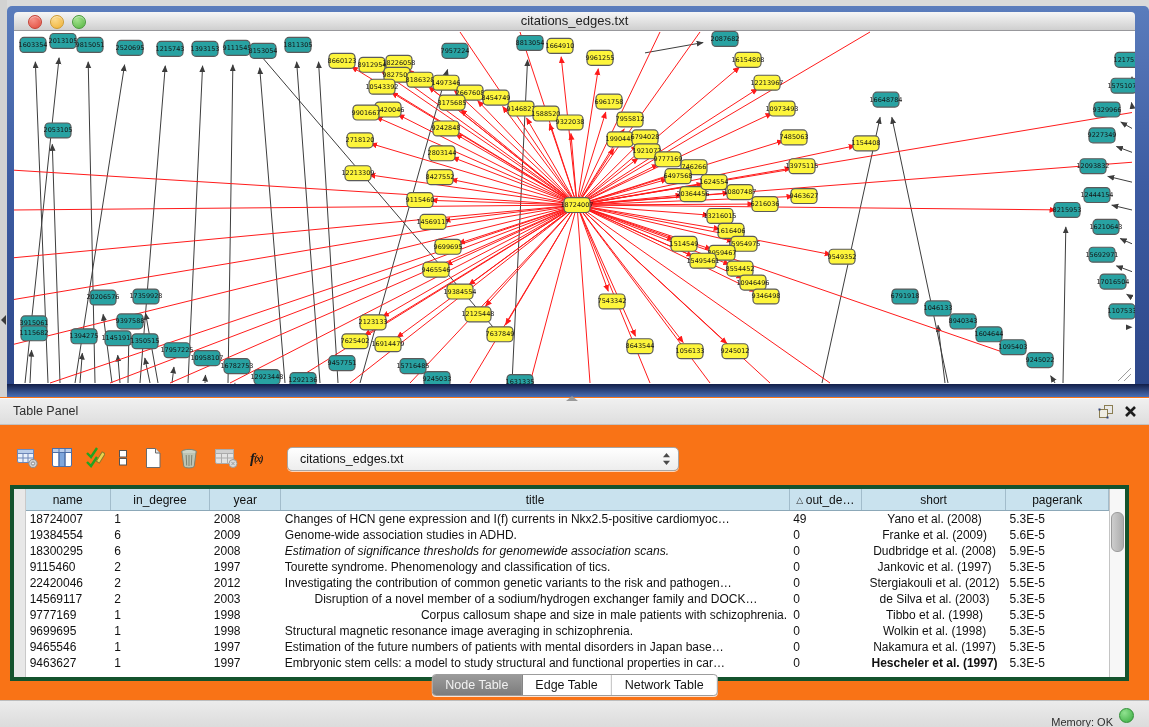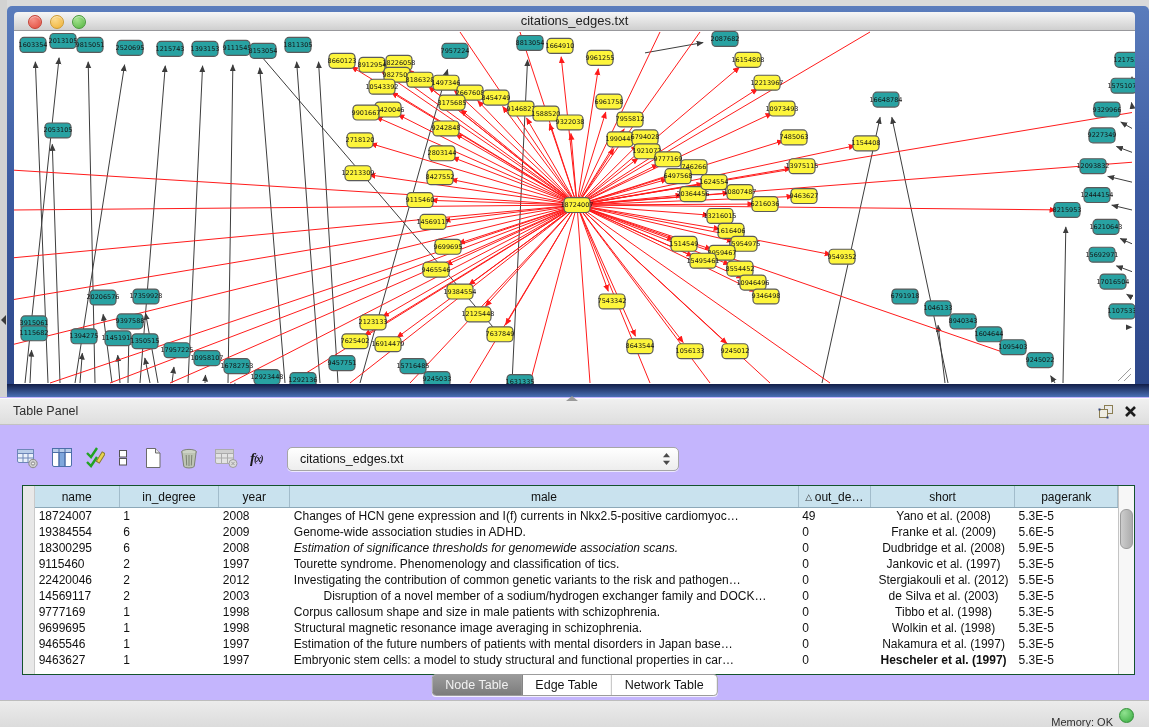--- a/index.html
+++ b/index.html
@@ -16,35 +16,35 @@
   .traffic{position:absolute;left:14px;top:3px;display:flex;gap:8px}
   .light{width:12px;height:12px;border-radius:50%;box-shadow:inset 0 1px 1px rgba(255,255,255,.55)}
   .light.red{background:radial-gradient(circle at 35% 30%,#F79287,#E1493A);border:1px solid #C33F33}
   .light.yellow{background:radial-gradient(circle at 35% 30%,#FBD98B,#EFB132);border:1px solid #CE9A2E}
   .light.green{background:radial-gradient(circle at 35% 30%,#A4E38F,#53B43F);border:1px solid #47993A}
   .win-title{text-align:center;font-size:13px;color:#222;line-height:18px}
   .canvas{position:absolute;left:7px;right:14px;top:25px;bottom:13px;background:#FFF;overflow:hidden}
   .canvas svg{width:100%;height:100%;display:block}
 
   
-  .table-panel{position:absolute;left:0;top:397px;width:1149px;height:330px;background:#c4b5fd}
+  .table-panel{position:absolute;left:0;top:397px;width:1149px;height:330px;background:#f97316}
   .panel-header{position:absolute;left:0;top:1px;width:100%;height:25px;background:linear-gradient(#F0F0F0,#DEDEDE);border-top:1px solid #FAFAFA;border-bottom:1px solid #C2C2C2}
   .panel-title{position:absolute;left:13px;top:0;line-height:25px;font-size:12.5px;color:#2E2E2E}
   .panel-resize-handle{position:absolute;left:566px;top:-3px;width:0;height:0;border-left:6px solid transparent;border-right:6px solid transparent;border-bottom:5px solid #9A9A9A}
   .float-btn{position:absolute;right:35px;top:5px;width:16px;height:15px;cursor:pointer}
   .close-btn{position:absolute;right:12px;top:6px;width:13px;height:13px;cursor:pointer}
 
   .toolbar{position:absolute;left:15px;top:46px;height:30px;display:flex;align-items:center;gap:11px}
   .tb-icon{display:flex;align-items:center;justify-content:center}
   .fx{font-family:"Liberation Serif",serif;font-style:italic;font-weight:bold;font-size:15px;color:#1A1A1A;letter-spacing:-1px}
   .fx i{font-size:10px}
   .net-select{position:absolute;left:287px;top:50px;width:378px;height:22px;background:linear-gradient(#FFFFFF,#EDEDED);border:1px solid #A6A6A6;border-radius:5px;font-size:12.5px;line-height:22px;padding-left:12px;color:#111;box-shadow:0 1px 0 rgba(255,255,255,.7)}
   .stepper{position:absolute;right:7px;top:4px}
 
-  .table-wrap{position:absolute;left:22px;top:88px;width:1111px;height:188px;border:1px solid #14532d;background:#FFF;display:flex;overflow:hidden}
+  .table-wrap{position:absolute;left:10px;top:88px;width:1111px;height:188px;border:4px solid #14532d;background:#FFF;display:flex;overflow:hidden}
   .gutter{width:11px;background:#E8E8E8;border-right:1px solid #C9C9C9}
   table{border-collapse:collapse;table-layout:fixed;font-size:12px;color:#101010;align-self:flex-start}
   th{height:21px;background:#C9E2EE;border-right:1px solid #A2BCCB;border-bottom:1px solid #8CA8B8;font-weight:normal;font-size:12px;text-align:center;overflow:hidden;white-space:nowrap;padding:0 2px}
   td{height:16px;padding:0 2px 0 4px;white-space:nowrap;overflow:hidden}
   .sort{font-size:9px;position:relative;top:-1px;color:#333}
   .vscroll{width:15px;border-left:1px solid #C4C4C4;background:#F7F7F7;position:relative;margin-left:auto}
   .vthumb{position:absolute;left:1px;top:23px;width:11px;height:38px;background:linear-gradient(90deg,#CDCDCD,#ACACAC);border:1px solid #9B9B9B;border-radius:6px}
 
   .tabs{position:absolute;left:50%;top:277px;transform:translateX(-50%);display:flex;border:1px solid #9C9C9C;border-radius:4px;overflow:hidden;background:#FFF;height:20px;box-shadow:0 1px 0 rgba(255,255,255,.8)}
   .tab{padding:0 13px;line-height:20px;font-size:12.5px;color:#141414;border-right:1px solid #C0C0C0;cursor:pointer}
@@ -549,21 +549,21 @@
     </div>
 
     <div class="table-wrap">
       <div class="gutter"></div>
       <table>
         <thead>
             <tr id="thead-row">
               <th style="width: 84px;">name</th>
               <th style="width: 101px;">in_degree</th>
               <th style="width: 72px;">year</th>
-              <th style="width: 512px;">male</th>
+              <th style="width: 512px;">title</th>
               <th style="width: 69px;"><span class="sort">△ </span>out_de…</th>
               <th style="width: 140px;">short</th>
               <th style="width: 106px;">pagerank</th>
             </tr>
           </thead>
         <tbody id="tbody">
             <tr>
               <td style="text-align: left;">18724007</td>
               <td style="text-align: left;">1</td>
               <td style="text-align: left;">2008</td>
@@ -614,21 +614,21 @@
               <td style="text-align: left;">2003</td>
               <td style="text-align: center;">Disruption of a novel member of a sodium/hydrogen exchanger family and DOCK…</td>
               <td style="text-align: left;">0</td>
               <td style="text-align: center;">de Silva et al. (2003)</td>
               <td style="text-align: left;">5.3E-5</td>
             </tr>
             <tr>
               <td style="text-align: left;">9777169</td>
               <td style="text-align: left;">1</td>
               <td style="text-align: left;">1998</td>
-              <td style="text-align: left;">Corpus callosum shape and size in male patients with schizophrenia.</td>
+              <td style="text-align: right;">Corpus callosum shape and size in male patients with schizophrenia.</td>
               <td style="text-align: left;">0</td>
               <td style="text-align: center;">Tibbo et al. (1998)</td>
               <td style="text-align: left;">5.3E-5</td>
             </tr>
             <tr>
               <td style="text-align: left;">9699695</td>
               <td style="text-align: left;">1</td>
               <td style="text-align: left;">1998</td>
               <td style="text-align: left;">Structural magnetic resonance image averaging in schizophrenia.</td>
               <td style="text-align: left;">0</td>

